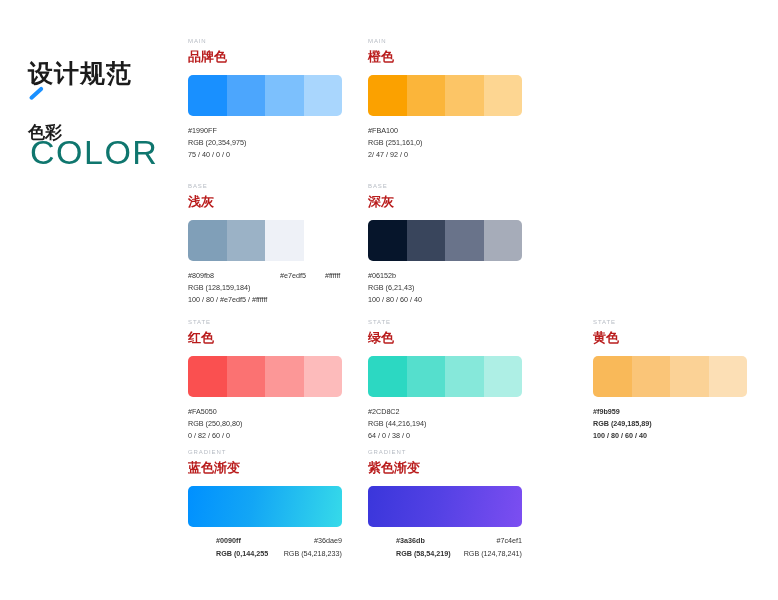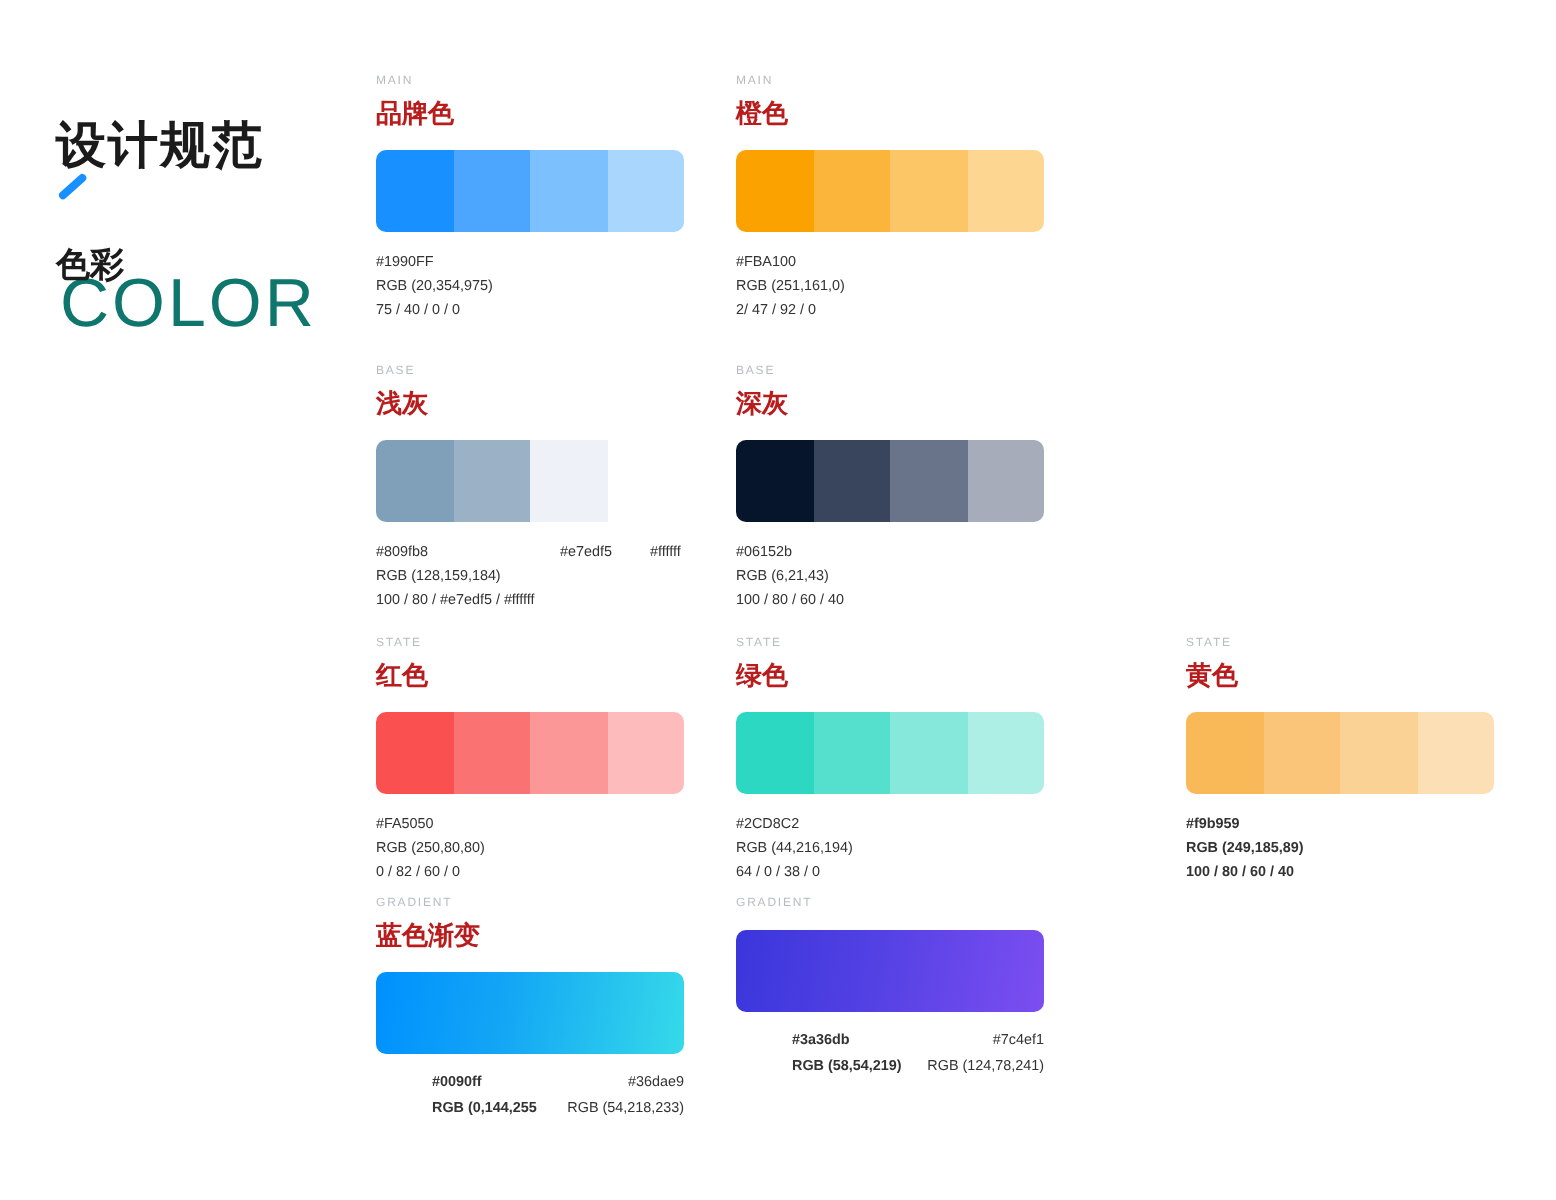--- a/index.html
+++ b/index.html
@@ -355,20 +355,21 @@
           </div>
           <div class="meta-grad-row">
             <span class="grad-left">RGB (0,144,255</span>
             <span class="grad-right">RGB (54,218,233)</span>
           </div>
         </div>
       </div>
 
       <div class="card col2">
         <div class="card-kicker">GRADIENT</div>
+        <div class="card-name">紫色渐变</div>
         <div class="gradient-bar" style="background:linear-gradient(100deg,#3a36db 0%,#5341e4 45%,#7c4ef1 100%)"></div>
         <div class="meta-grad">
           <div class="meta-grad-row">
             <span class="grad-left">#3a36db</span>
             <span class="grad-right">#7c4ef1</span>
           </div>
           <div class="meta-grad-row">
             <span class="grad-left">RGB (58,54,219)</span>
             <span class="grad-right">RGB (124,78,241)</span>
           </div>

